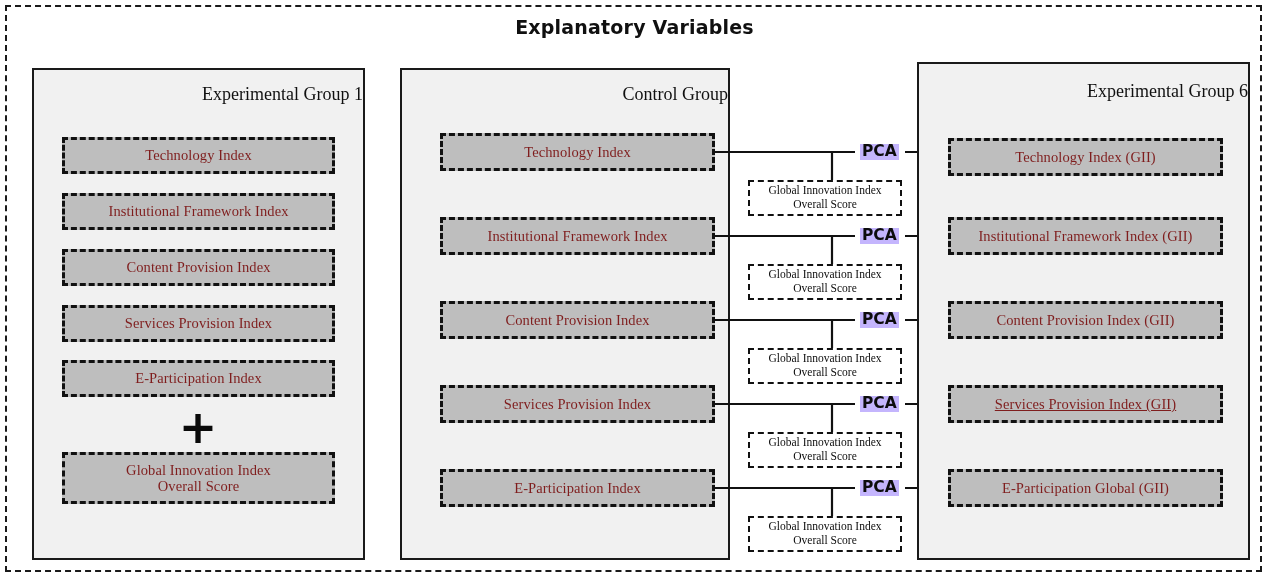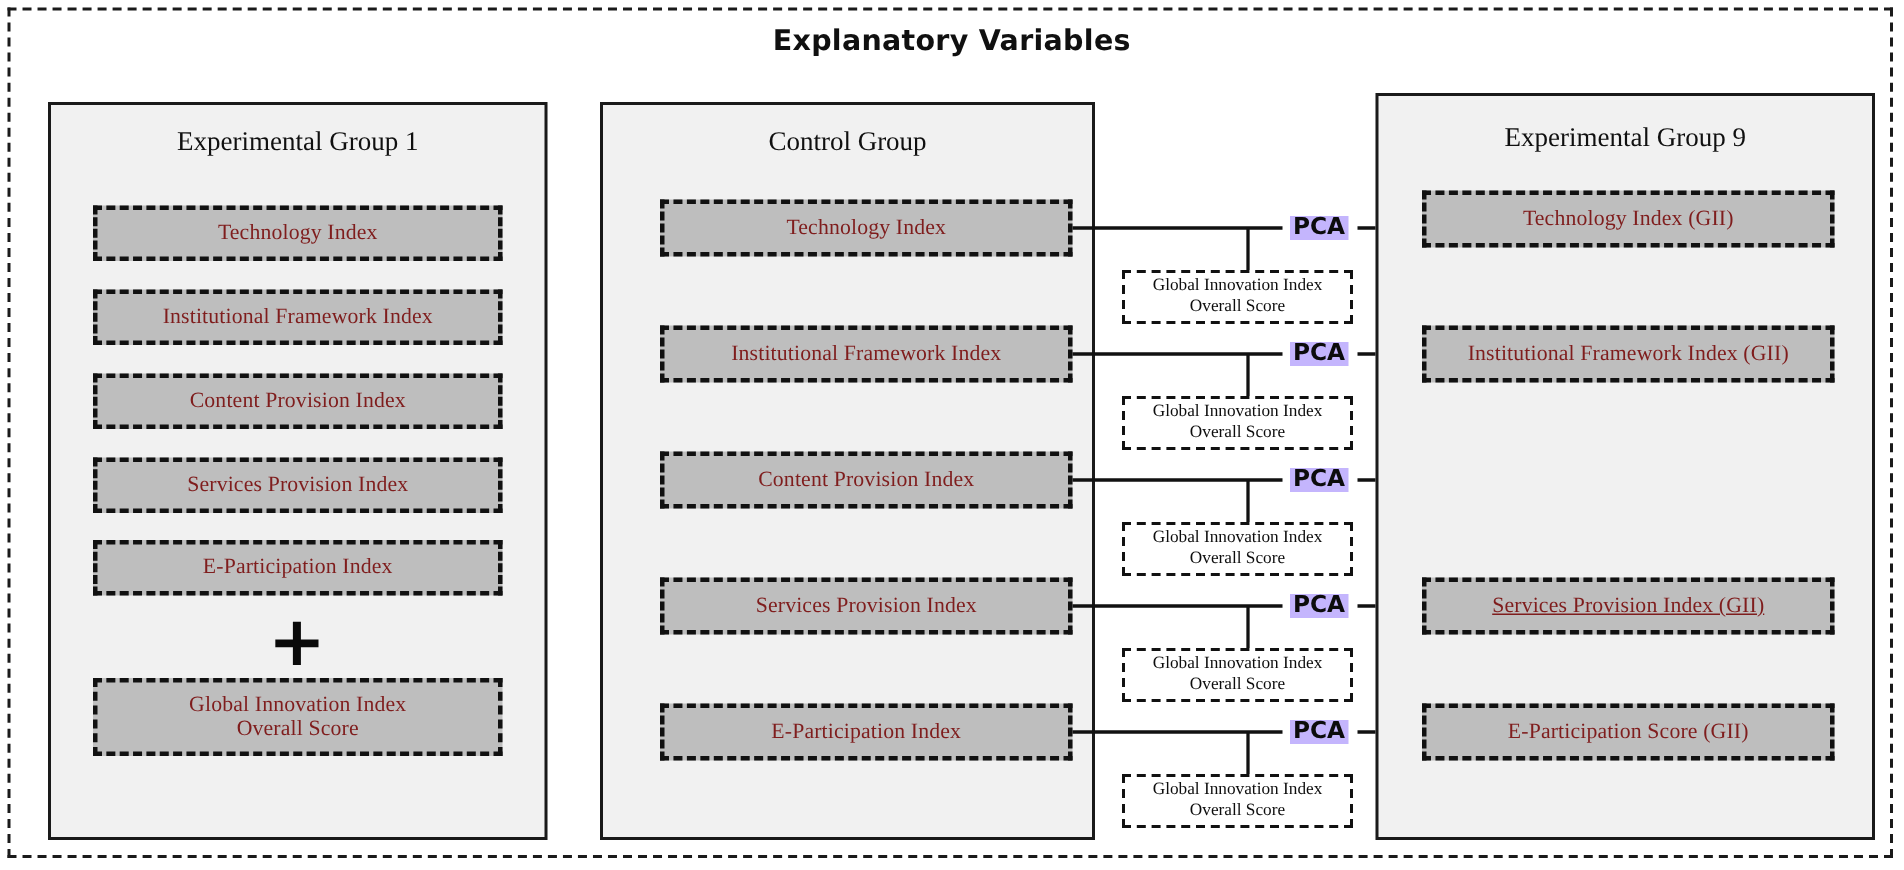--- a/index.html
+++ b/index.html
@@ -51,21 +51,21 @@
   .panel {
     position: absolute;
     background: #f1f1f1;
     border: 2px solid #1a1a1a;
     box-sizing: border-box;
   }
   .panel-title {
     position: absolute;
     left: 0;
     width: 100%;
-    text-align: center;
+    text-align: right;
     font-size: 18px;
     color: #101010;
     font-family: "Liberation Serif", "DejaVu Serif", serif;
   }
 
   #panel-exp1 { left: 32px;  top: 68px;  width: 333px; height: 492px; }
   #panel-ctrl { left: 400px; top: 68px;  width: 330px; height: 492px; }
   #panel-exp2 { left: 917px; top: 62px;  width: 333px; height: 498px; }
 
   #panel-exp1 .panel-title { top: 14px; }
@@ -226,21 +226,22 @@
   <div class="gii-mini" style="left:748px; top:432px; width:154px; height:36px;">
     <span>Global Innovation Index</span>
     <span>Overall Score</span>
   </div>
   <div class="gii-mini" style="left:748px; top:516px; width:154px; height:36px;">
     <span>Global Innovation Index</span>
     <span>Overall Score</span>
   </div>
 
   <div class="panel" id="panel-exp2">
-    <div class="panel-title">Experimental Group 9</div>
-  </div>
-
-  <div class="vbox" style="left:948px; top:127px; width:275px; height:38px;">Technology Index (GII)</div>
+    <div class="panel-title">Experimental Group 6</div>
+  </div>
+
+  <div class="vbox" style="left:948px; top:138px; width:275px; height:38px;">Technology Index (GII)</div>
   <div class="vbox" style="left:948px; top:217px; width:275px; height:38px;">Institutional Framework Index (GII)</div>
+  <div class="vbox" style="left:948px; top:301px; width:275px; height:38px;">Content Provision Index (GII)</div>
   <div class="vbox" style="left:948px; top:385px; width:275px; height:38px;text-decoration:underline;">Services Provision Index (GII)</div>
-  <div class="vbox" style="left:948px; top:469px; width:275px; height:38px;">E-Participation Score (GII)</div>
+  <div class="vbox" style="left:948px; top:469px; width:275px; height:38px;">E-Participation Global (GII)</div>
 
 </div>
 
 </body></html>

